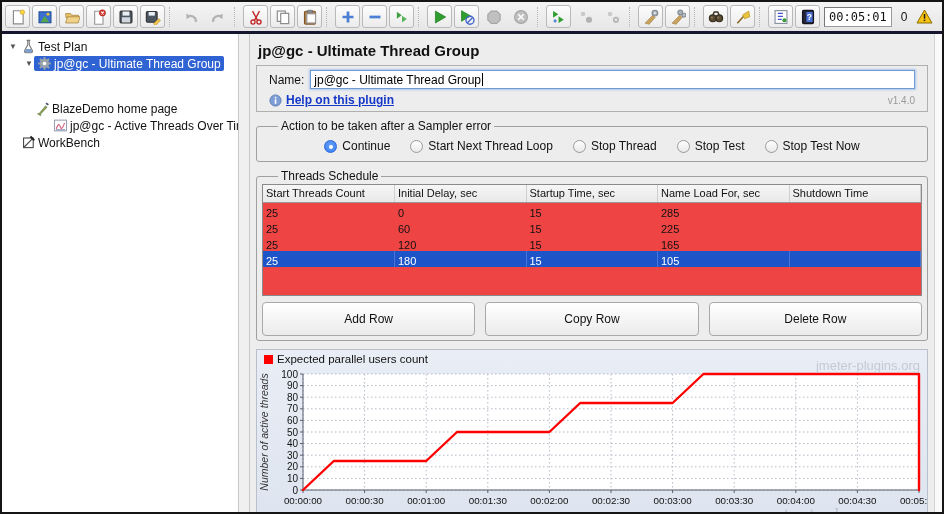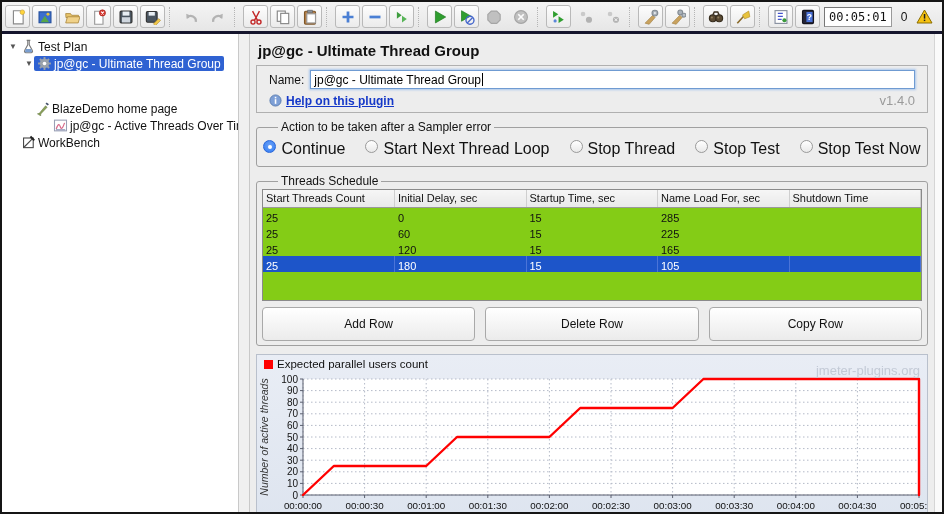--- a/index.html
+++ b/index.html
@@ -56,32 +56,32 @@
   .flabel { font-size: 12px; color: #111; margin-right: 6px; white-space: nowrap; }
   .name-input {
     flex: 1; height: 19px; font-size: 12px; font-family: inherit;
     border: 1px solid #6f9bd2; box-shadow: 0 0 2px 1px #abc7ec;
     background: #fff; padding: 0 3px; display: flex; align-items: center;
   }
   .caret-bar { display: inline-block; width: 1px; height: 13px; background: #000; margin-left: 1px; }
   .comments-input { flex: 1; height: 17px; border: 1px solid #bbb; background: #fff; }
   .help-row { display: flex; align-items: center; margin-bottom: 1px; }
   .help-link { font-size: 12px; color: #1538c8; text-decoration: underline; margin-left: 4px; font-weight: bold; }
-  .version { margin-left: auto; font-size: 13px; color: #9a9a9a; text-align: center; }
+  .version { margin-left: auto; font-size: 10px; color: #9a9a9a; text-align: center; }
   fieldset { border: 1px solid #a0a0a0; border-radius: 3px; margin-top: 7px; padding: 1px 5px 4px; }
   legend { font-size: 12px; color: #111; padding: 0 3px; margin-left: 16px; }
   .radio-row { display: flex; justify-content: center; align-items: center; gap: 20px; padding: 5px 0 4px; }
-  .radio-opt { display: flex; gap: 5px; font-size: 16px; color: #111; }
+  .radio-opt { display: flex; align-items: center; gap: 5px; font-size: 12px; color: #111; }
   .rdot { width: 13px; height: 13px; border-radius: 50%;
     border: 1px solid #9a9a9a; background: linear-gradient(#fff,#e9e9e9); position: relative; }
   .rdot.on { border-color: #2a66d8; background: radial-gradient(circle at 50% 40%, #6ba0f4, #2f7cf6); }
   .rdot.on::after { content: ""; position: absolute; left: 4px; top: 4px; width: 4px; height: 4px;
     border-radius: 50%; background: #fff; }
   
-  .table-wrap { border: 1px solid #8a8a8a; background: #84cc16; height: 112px; overflow: hidden; }
+  .table-wrap { border: 1px solid #8a8a8a; background: #ef4444; height: 112px; overflow: hidden; }
   table.sched { width: 100%; border-collapse: collapse; table-layout: fixed; }
   table.sched th { font-size: 11px; font-weight: normal; text-align: left; color: #111;
     background: linear-gradient(#f6f6f6,#e9e9e9); border-bottom: 1px solid #999;
     border-right: 1px solid #cfcfcf; height: 17px; padding: 0 0 0 3px; }
   table.sched td { font-size: 11px; color: #111; height: 13px; padding: 4px 0 0 3px;
     border-right: 1px solid transparent; }
   table.sched tr.selected td { background: #1d55c9; color: #fff; border-right-color: #4b74d8; }
   .rowbtns { display: flex; gap: 10px; margin-top: 6px; }
   .rowbtn { flex: 1; height: 34px; font-size: 12px; font-family: inherit; color: #111;
     border: 1px solid #a9a9a9; border-radius: 4px; background: linear-gradient(#ffffff,#ebebeb); }
@@ -453,22 +453,22 @@
                 <td>180</td>
                 <td>15</td>
                 <td>105</td>
                 <td></td>
               </tr>
             </tbody>
         </table>
       </div>
       <div class="rowbtns">
           <button class="rowbtn">Add Row</button>
+          <button class="rowbtn">Copy Row</button>
           <button class="rowbtn">Delete Row</button>
-          <button class="rowbtn">Copy Row</button>
         </div>
     </fieldset>
 
     <div class="chart-panel">
       <div class="chart-legend">
         <span class="legend-swatch" style="background: rgb(255, 0, 0);"></span>
         <span>Expected parallel users count</span>
       </div>
       <div class="wm-top">jmeter-plugins.org</div>
       <div class="wm-bottom">testerhome.com</div>

